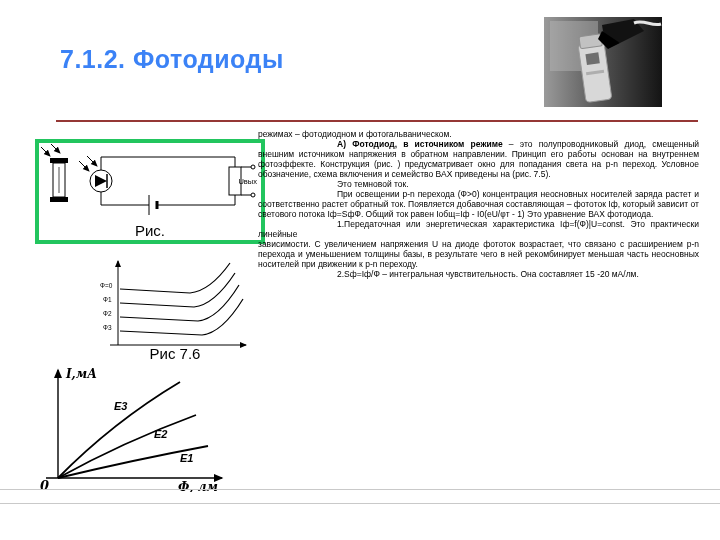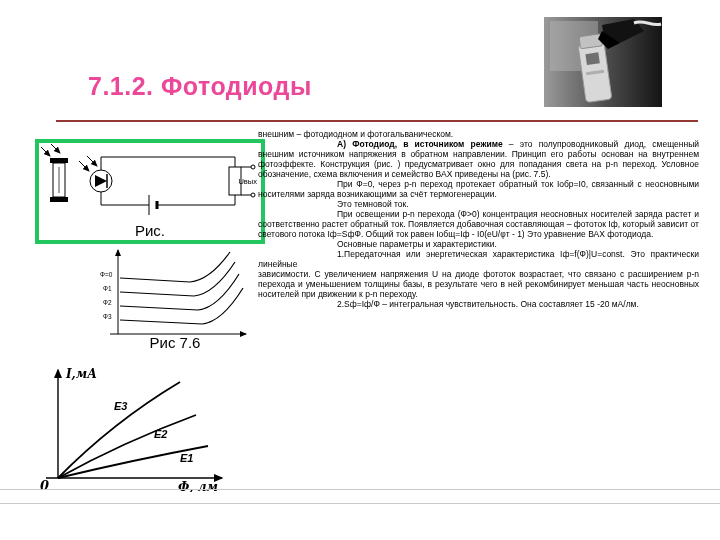--- a/index.html
+++ b/index.html
@@ -1,28 +1,28 @@
 <!DOCTYPE html>
 <html><head>
 <meta charset="utf-8">
 <style>
   html,body{margin:0;padding:0;background:#ffffff;}
   .slide{position:relative;width:720px;height:540px;background:#ffffff;overflow:hidden;
          font-family:"Liberation Sans",sans-serif;color:#000;}
-  .title{position:absolute;left:60px;top:72px;font-size:25px;font-weight:bold;
-         color:#ec4899;letter-spacing:0.5px;margin-left:28px;}
+  .title{position:absolute;left:60px;top:45px;font-size:25px;font-weight:bold;
+         color:#3b82f6;letter-spacing:0.5px;}
   .title-rule{position:absolute;left:56px;top:120px;width:642px;height:2px;background:#953735;}
   .footer-line{position:absolute;left:0;width:720px;height:1px;background:#c9c9c9;}
   .fl1{top:489px;} .fl2{top:503px;}
 
   .photo{position:absolute;left:544px;top:17px;width:118px;height:90px;}
 
   .fig{position:absolute;background:#fff;}
   .fig1{left:35px;top:139px;width:222px;height:97px;border:4px solid #22c55e;}
-  .fig2{left:98px;top:244px;width:154px;height:108px;}
+  .fig2{left:98px;top:255px;width:154px;height:108px;}
   .fig3{left:28px;top:360px;width:212px;height:132px;}
   .fig-caption{position:absolute;left:0;right:0;bottom:1px;text-align:center;
                font-size:15px;color:#000;}
 
   .body-text{position:absolute;left:258px;top:129px;width:441px;
              font-size:8.5px;line-height:1.18;text-align:justify;}
   .para{margin:0;}
   .para.ind{text-indent:79px;}
   .para b{font-weight:bold;}
 
@@ -166,26 +166,24 @@
       </g>
       <g class="axis-label" font-size="11">
         <text x="86" y="50">E3</text>
         <text x="126" y="78">E2</text>
         <text x="152" y="102">E1</text>
       </g>
     </svg>
   </div>
 
   <div class="body-text">
-      <p class="para">внешним – фотодиодном и фотогальваническом.</p>
+      <p class="para">режимах – фотодиодном и фотогальваническом.</p>
       <p class="para ind"><b>А) Фотодиод, в источником режиме</b> – это полупроводниковый диод, смещенный внешним источником напряжения в обратном направлении. Принцип его работы основан на внутреннем фотоэффекте. Конструкция (рис. ) предусматривает окно для попадания света на p-n переход. Условное обозначение, схема включения и семейство ВАХ приведены на (рис. 7.5).</p>
-      <p class="para ind">При Ф=0, через p-n переход протекает обратный ток Iобр=I0, связанный с неосновными носителями заряда возникающими за счёт термогенерации.</p>
       <p class="para ind">Это темновой ток.</p>
       <p class="para ind">При освещении p-n перехода (Ф&gt;0) концентрация неосновных носителей заряда растет и соответственно растет обратный ток. Появляется добавочная составляющая – фототок Iф, который зависит от светового потока Iф=SфФ. Общий ток равен Iобщ=Iф - I0(eU/φт - 1)   Это уравнение ВАХ фотодиода.</p>
-      <p class="para ind">Основные параметры и характеристики.</p>
       <p class="para ind">1.Передаточная или энергетическая характеристика Iф=f(Ф)|U=const. Это практически линейные</p>
       <p class="para">зависимости. С увеличением напряжения U на диоде фототок возрастает, что связано с расширением p-n перехода и уменьшением толщины базы, в результате чего в ней рекомбинирует меньшая часть неосновных носителей при движении к p-n переходу.</p>
       <p class="para ind">2.Sф=Iф/Ф – интегральная чувствительность. Она составляет 15 -20 мА/лм.</p>
     </div>
 
   <div class="footer-line fl1"></div>
   <div class="footer-line fl2"></div>
 
 </div>
 

